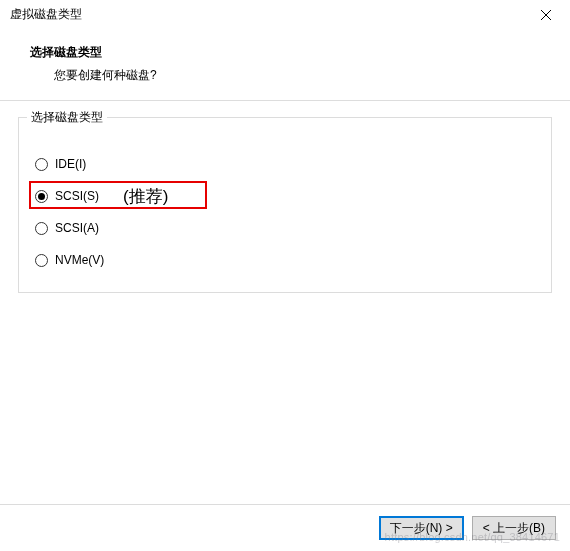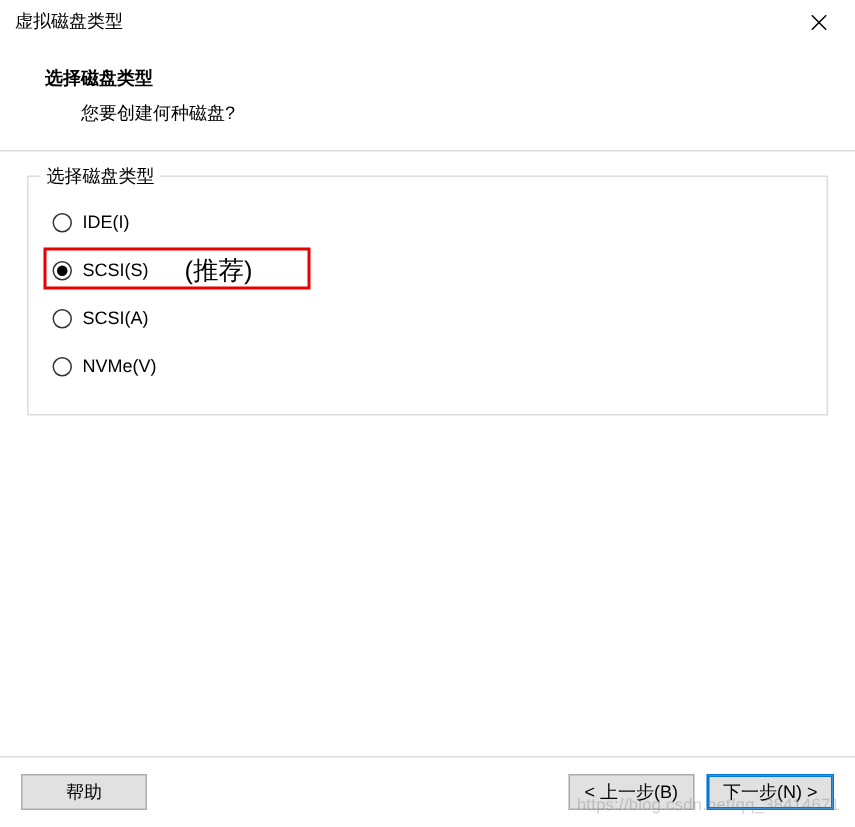--- a/index.html
+++ b/index.html
@@ -47,21 +47,21 @@
       padding: 0 4px;
       font-size: 12px;
     }
     .radio-row {
       display: flex;
       align-items: center;
       height: 28px;
       margin-top: 4px;
       padding: 0 2px;
     }
-    .radio-row:first-of-type { margin-top: 0; }
+    .radio-row:first-of-type { margin-top: 16px; }
     .radio-outer {
       width: 13px; height: 13px;
       border: 1px solid #333;
       border-radius: 50%;
       margin-right: 7px;
       display: flex; align-items: center; justify-content: center;
       flex-shrink: 0;
     }
     .radio-inner {
       width: 7px; height: 7px;
@@ -162,19 +162,18 @@
     <div class="radio-row">
       <span class="radio-outer"></span>
       <span class="radio-label">NVMe(V)</span>
       <span class="radio-hint"></span>
     </div>
 
   </div>
 </div>
 
 <div class="footer">
-  <button class="btn">帮助</button>
   <span class="spacer"></span>
+  <button class="btn default">下一步(N) &gt;</button>
   <button class="btn">&lt; 上一步(B)</button>
-  <button class="btn default">下一步(N) &gt;</button>
 </div>
 
 <div class="watermark">https://blog.csdn.net/qq_38414671</div>
 
 </body></html>

